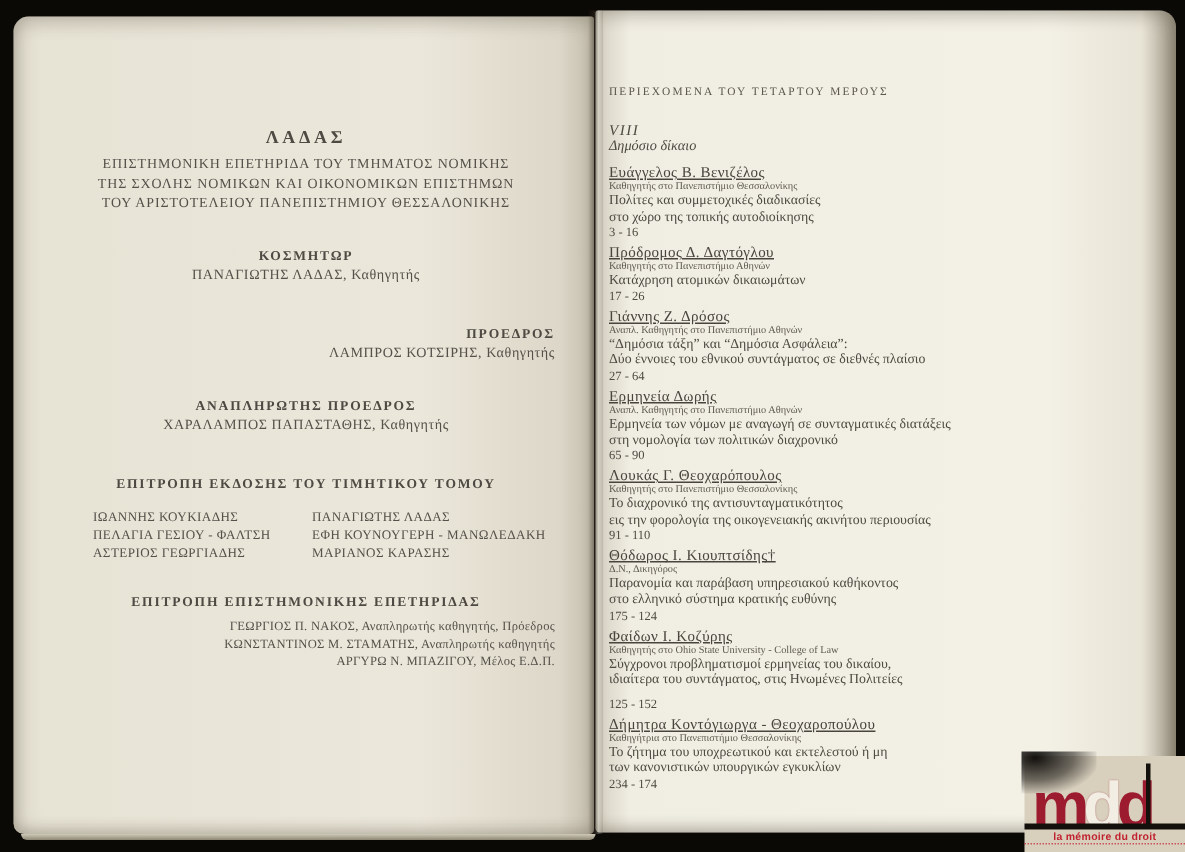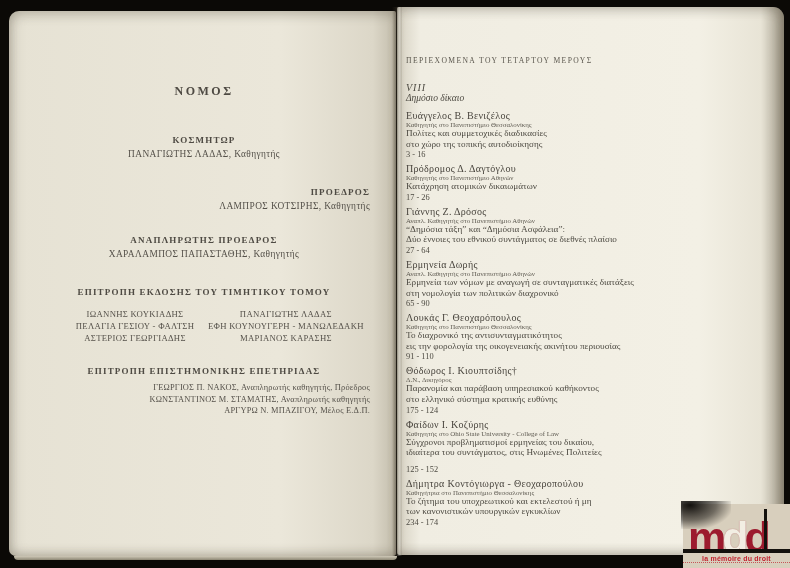--- a/index.html
+++ b/index.html
@@ -20,35 +20,35 @@
     box-shadow:inset 0 5px 10px rgba(90,82,66,.15), inset -7px 0 12px rgba(70,62,48,.25),
                inset 0 -4px 8px rgba(90,82,66,.20);}
   .gutter{position:absolute;left:392px;top:7px;width:10px;height:549px;
     background:linear-gradient(to right,rgba(60,52,40,0) 0%,rgba(60,52,40,.45) 45%,rgba(255,255,250,.25) 70%,rgba(60,52,40,.15) 100%);}
   
   .left-content{position:absolute;left:38px;top:0;width:332px;text-align:center;color:#55514a;}
   .lp-title{margin-top:84px;font-size:12px;font-weight:bold;letter-spacing:2.5px;color:#4e4a43;}
   .lp-sub{margin-top:5px;font-size:9.3px;letter-spacing:.6px;line-height:13px;color:#55514a;}
   .lp-heading{font-size:9px;font-weight:bold;letter-spacing:1.2px;color:#4e4a43;}
   .lp-name{margin-top:4px;font-size:9.4px;letter-spacing:.4px;color:#55514a;}
-  .sec-kosmitor{margin-top:36px;}
+  .sec-kosmitor{margin-top:22px;}
   .sec-proedros{margin-top:28px;text-align:right;}
   .sec-anapl{margin-top:24px;}
   .sec-edition{margin-top:28px;}
-  .cols{display:flex;text-align:center;margin:11px 0 0 24px;font-size:8.7px;letter-spacing:.3px;line-height:12px;color:#55514a;}
+  .cols{display:flex;text-align:left;margin:11px 0 0 24px;font-size:8.7px;letter-spacing:.3px;line-height:12px;color:#55514a;}
   .col1{width:146px;}
   .sec-scientific{margin-top:22px;}
   .sci-lines{margin-top:6px;font-size:8.4px;line-height:11.5px;letter-spacing:.2px;color:#55514a;text-align:right;}
   
   .right-content{position:absolute;left:406px;top:0;width:340px;text-align:left;color:#4d4a42;}
   .rp-header{margin-top:56px;font-size:7.6px;letter-spacing:1.4px;color:#5a564d;}
   .rp-part-no{margin-top:17px;font-size:10px;font-style:italic;font-weight:normal;letter-spacing:1px;}
   .rp-part-title{font-size:9.5px;font-style:italic;margin-bottom:7px;}
   .entry{margin-bottom:4px;}
-  .author{font-size:10px;letter-spacing:.3px;color:#49453e;}
+  .author{font-size:10px;letter-spacing:.3px;color:#49453e;text-decoration:underline;}
   .affil{font-size:6.9px;color:#5d5950;margin-top:0px;}
   .t{font-size:9.2px;line-height:10.6px;color:#4d4a42;}
   .pg{font-size:8.4px;margin-top:1px;color:#4d4a42;}
   .pg-gap{margin-top:7px;}
   
   .logo{position:absolute;right:0;bottom:0;width:107px;height:64px;background:#d8cfbd;z-index:5;}
   .logo-shadow{position:absolute;left:-2px;top:-3px;width:50px;height:28px;
     background:radial-gradient(ellipse at 18% 15%,rgba(8,6,4,.95) 0%,rgba(8,6,4,.5) 45%,rgba(8,6,4,0) 75%);}
   .logo-letters{position:absolute;left:5px;bottom:15px;font-family:"Liberation Sans",sans-serif;
     font-weight:bold;font-size:43px;line-height:.72;letter-spacing:-4px;}
@@ -63,21 +63,26 @@
 </head>
 <body>
 
 <div class="scene">
 
   <div class="page page-left"></div>
   <div class="page page-right"></div>
   <div class="gutter"></div>
 
   <div class="left-content">
-    <div class="lp-title">ΝΟΜΟΣ</div>
+    <div class="lp-title">ΛΑΔΑΣ</div>
+    <div class="lp-sub">
+      <div>ΕΠΙΣΤΗΜΟΝΙΚΗ ΕΠΕΤΗΡΙΔΑ ΤΟΥ ΤΜΗΜΑΤΟΣ ΝΟΜΙΚΗΣ</div>
+      <div>ΤΗΣ ΣΧΟΛΗΣ ΝΟΜΙΚΩΝ ΚΑΙ ΟΙΚΟΝΟΜΙΚΩΝ ΕΠΙΣΤΗΜΩΝ</div>
+      <div>ΤΟΥ ΑΡΙΣΤΟΤΕΛΕΙΟΥ ΠΑΝΕΠΙΣΤΗΜΙΟΥ ΘΕΣΣΑΛΟΝΙΚΗΣ</div>
+    </div>
 
     <div class="sec-kosmitor">
       <div class="lp-heading">ΚΟΣΜΗΤΩΡ</div>
       <div class="lp-name">ΠΑΝΑΓΙΩΤΗΣ ΛΑΔΑΣ, Καθηγητής</div>
     </div>
 
     <div class="sec-proedros">
       <div class="lp-heading">ΠΡΟΕΔΡΟΣ</div>
       <div class="lp-name">ΛΑΜΠΡΟΣ ΚΟΤΣΙΡΗΣ, Καθηγητής</div>
     </div>

